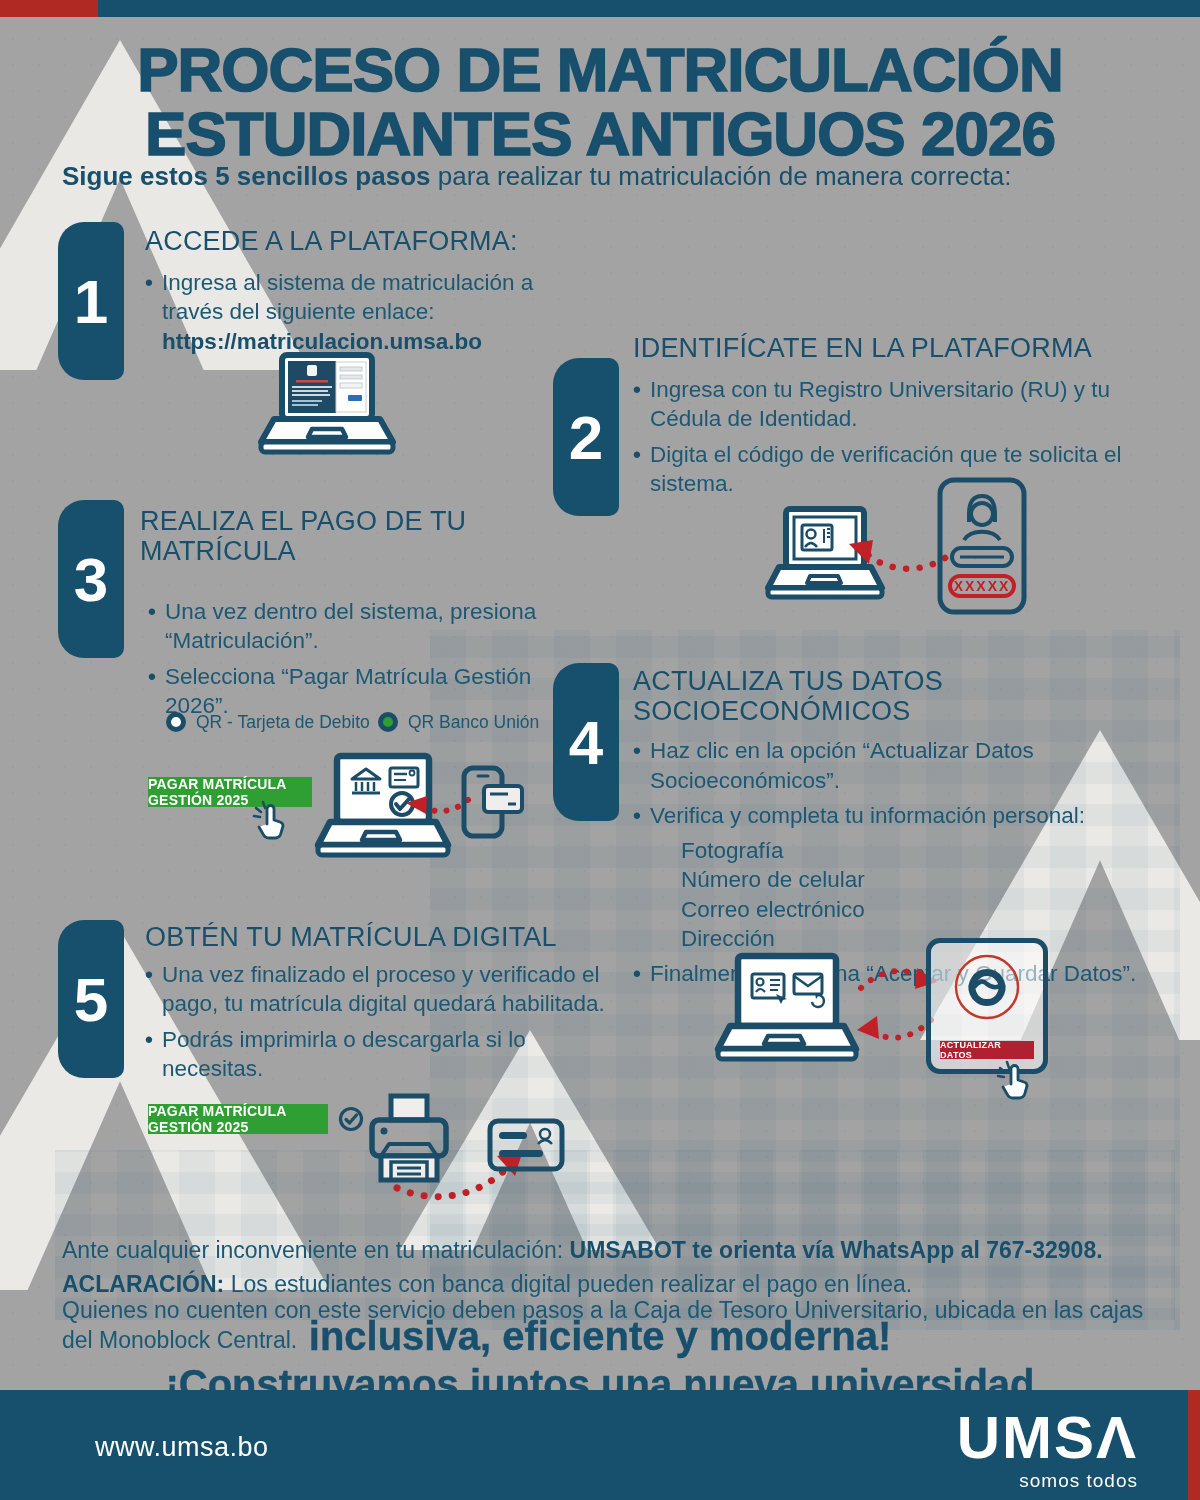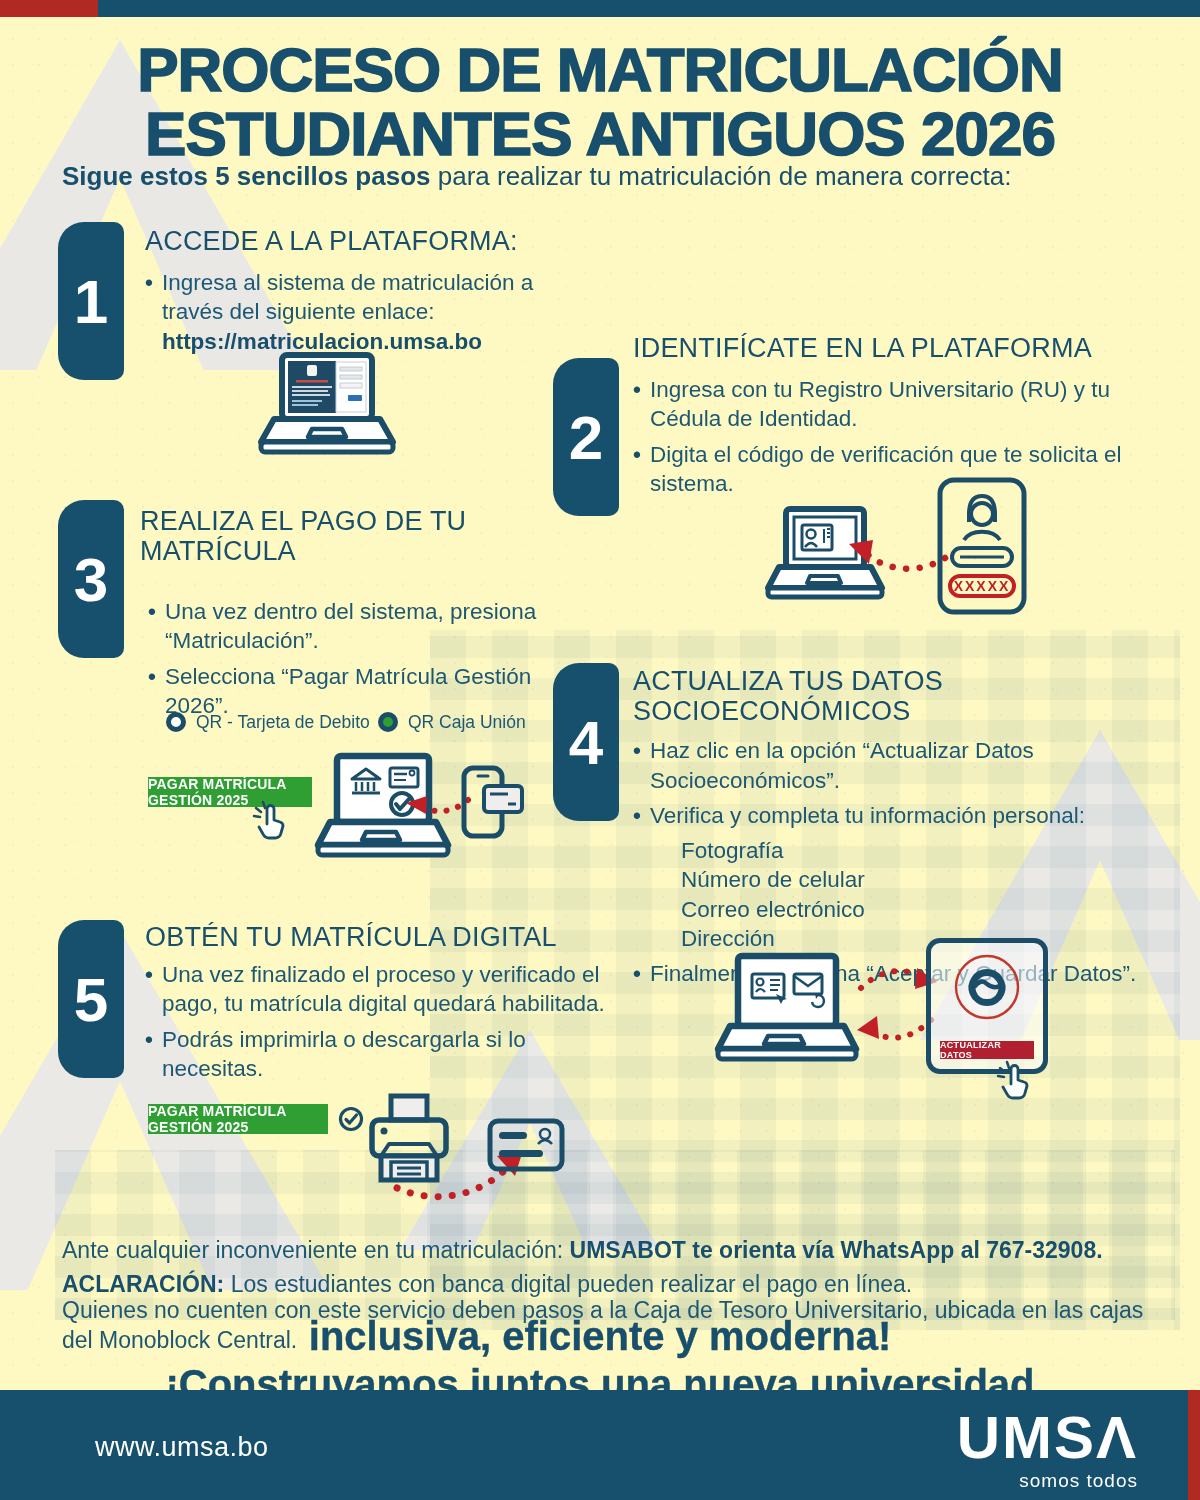--- a/index.html
+++ b/index.html
@@ -1,16 +1,16 @@
 <!DOCTYPE html>
 <html><head>
 <meta charset="utf-8">
 <style>
   html,body{margin:0;padding:0;}
-  .canvas{position:relative;width:1200px;height:1500px;background:#fef9c3;overflow:hidden;
+  .canvas{position:relative;width:1200px;height:1500px;background:#a3a3a3;overflow:hidden;
           font-family:"Liberation Sans",sans-serif;color:#174F6C;}
   .speckle{position:absolute;inset:0;z-index:0;
     background-image:radial-gradient(rgba(90,90,90,0.06) 1.2px,transparent 1.4px),
                      radial-gradient(rgba(120,120,120,0.05) 1px,transparent 1.2px);
     background-size:26px 26px,41px 37px;background-position:0 0,13px 9px;}
   .wm-lambda{position:absolute;z-index:0;
     clip-path:polygon(50% 0%,100% 100%,72% 100%,50% 42%,28% 100%,0% 100%);}
   .bg-grid{position:absolute;z-index:0;opacity:1;
     background-image:repeating-linear-gradient(90deg,rgba(23,79,108,0.05) 0 36px,transparent 36px 62px),
                      repeating-linear-gradient(0deg,rgba(23,79,108,0.05) 0 22px,transparent 22px 42px);}
@@ -168,21 +168,21 @@
           <span>Selecciona “Pagar Matrícula Gestión 2026”.</span>
         </div>
     </div>
   </div>
   <div class="radio-row" style="left:166px;top:712px;">
     <span class="radio"></span>
     <span class="radio-label">QR - Tarjeta de Debito</span>
   </div>
   <div class="radio-row" style="left:378px;top:712px;">
     <span class="radio green"></span>
-    <span class="radio-label">QR Caja Unión</span>
+    <span class="radio-label">QR Banco Unión</span>
   </div>
   <div class="green-btn" style="left:148px;top:777px;width:164px;height:30px;">PAGAR MATRÍCULA GESTIÓN 2025</div>
   <svg class="abs" style="left:248px;top:798px;" width="40" height="46" viewBox="0 0 40 46">
     <path d="M8 10 L13 14 M6 18 L12 19 M15 4 L17 10" stroke="#1B4D68" stroke-width="2.5" stroke-linecap="round"></path>
     <path d="M19 26 V11 a3.5 3.5 0 0 1 7 0 v11 l6 2 a4 4 0 0 1 3 4 l-2 7 a6 6 0 0 1 -6 5 h-6 a7 7 0 0 1 -6 -4 l-4 -7" fill="#ffffff" stroke="#1B4D68" stroke-width="2.8" stroke-linejoin="round" stroke-linecap="round"></path>
   </svg>
   <svg class="abs" style="left:310px;top:752px;" width="145" height="130" viewBox="0 0 145 130">
     <rect x="27" y="4" width="92" height="66" rx="4" fill="#ffffff" stroke="#1B4D68" stroke-width="6.5"></rect>
     <path d="M42 27 L56 17 L70 27 Z" fill="none" stroke="#1B4D68" stroke-width="3" stroke-linejoin="round"></path>
     <path d="M46 30 v9 M52 30 v9 M58 30 v9 M64 30 v9" stroke="#1B4D68" stroke-width="2.5"></path>

